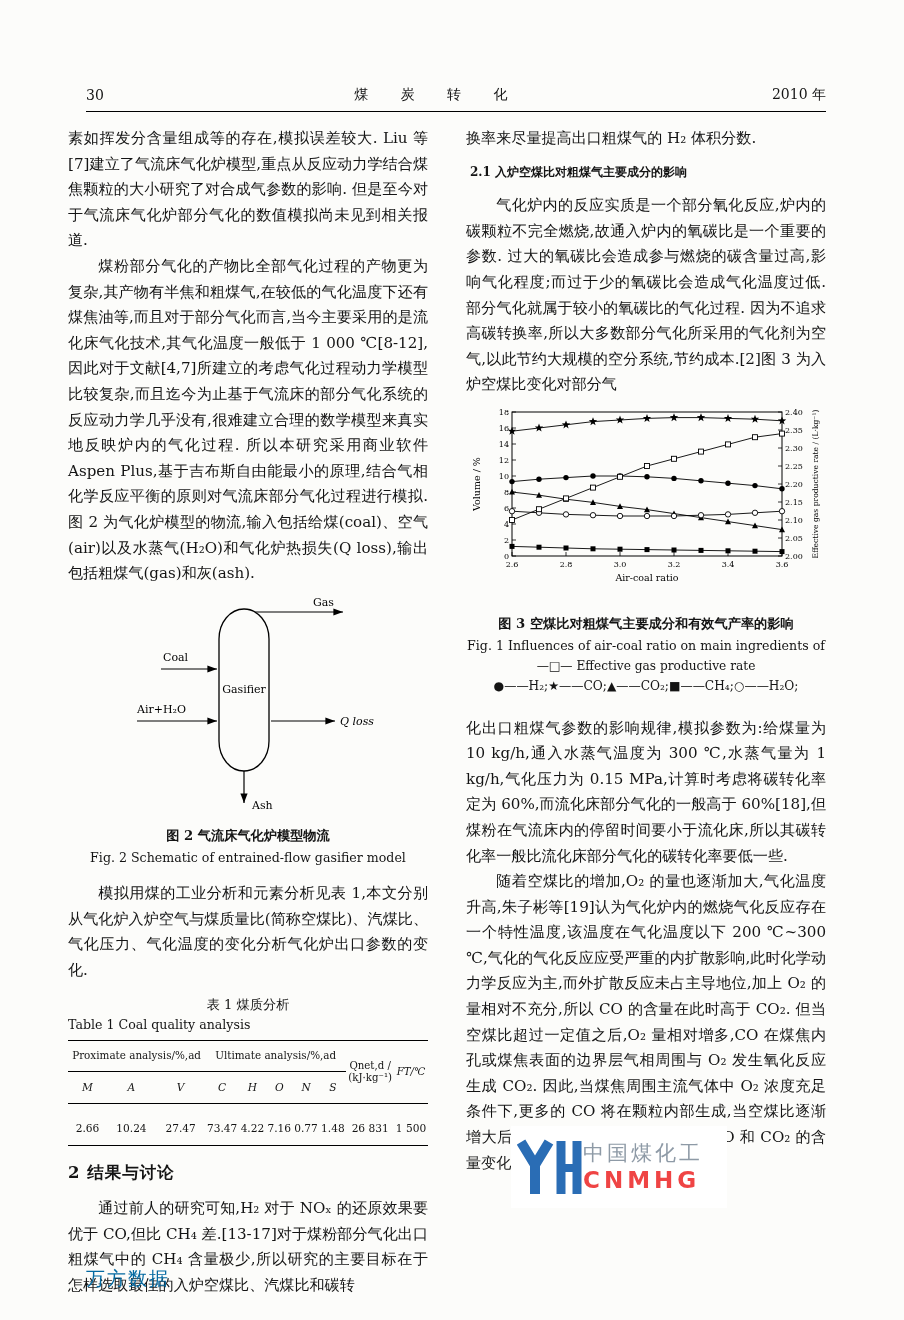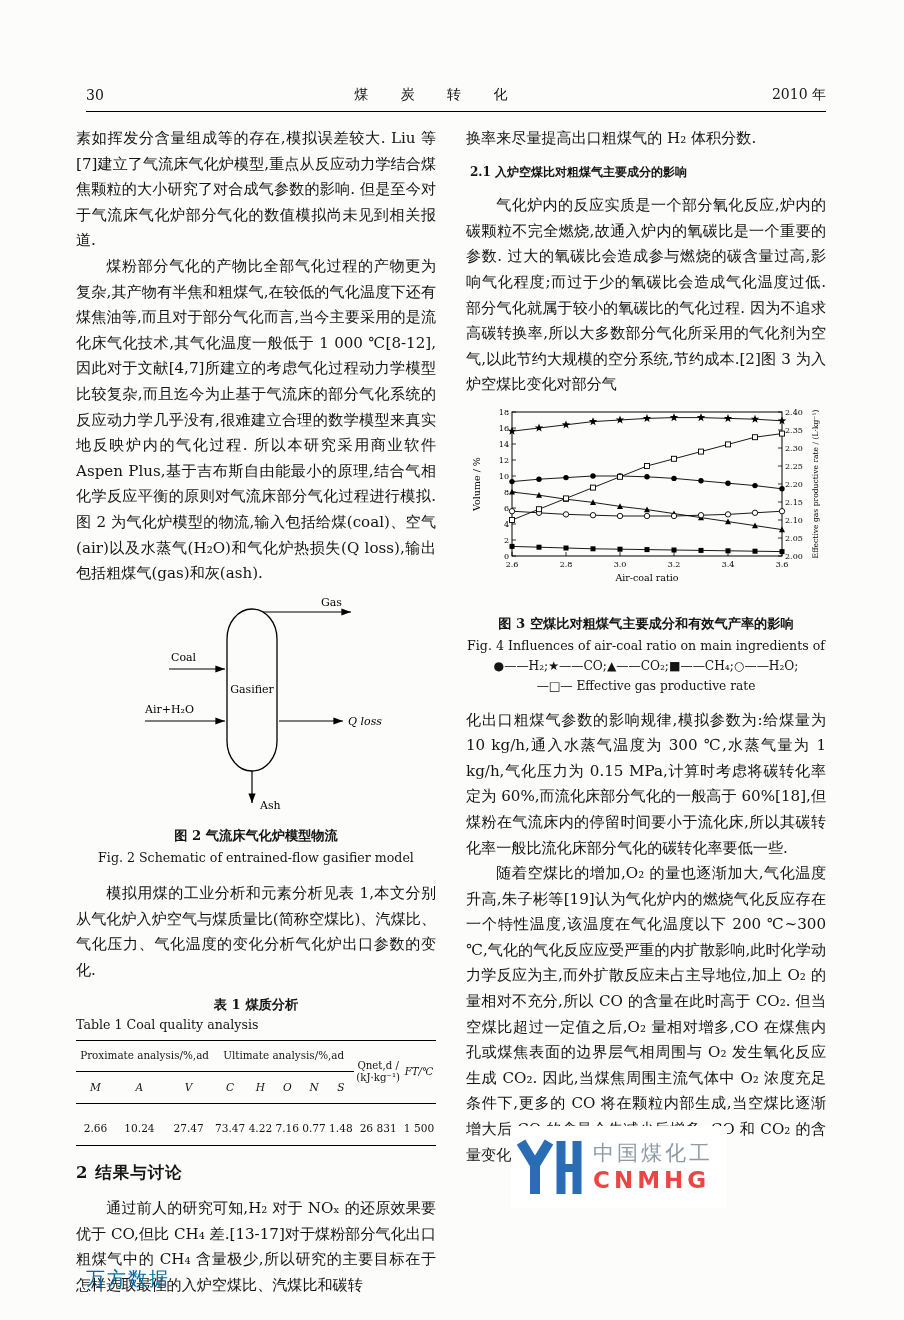--- a/index.html
+++ b/index.html
@@ -7,53 +7,53 @@
   body { font-family:"DejaVu Serif","Liberation Serif",serif; }
   .page { position:relative; width:904px; height:1320px; margin:0 auto; background:#fcfcfa; color:#141414; overflow:hidden; }
 
   
   .header { position:absolute; top:86px; left:86px; width:740px; display:flex; justify-content:space-between; align-items:center; font-size:14px; }
   .journal-title { letter-spacing:14px; }
   .header-rule { position:absolute; top:111px; left:86px; width:740px; border-top:1.3px solid #000; }
 
   
   .col { position:absolute; top:126px; width:360px; font-size:15.1px; line-height:25.6px; text-align:justify; }
-  .col-left  { left:76px; }
+  .col-left  { left:68px; }
   .col-right { left:466px; }
   .para { text-indent:2em; }
   .para.noindent { text-indent:0; }
 
   
   .sec-heading { font-weight:bold; font-size:16.5px; margin:14px 0 10px 0; letter-spacing:1px; }
   .subsec-heading { font-weight:bold; font-size:12px; margin:8px 0 8px 4px; }
 
   
   .fig2-wrap { text-align:center; margin:10px 0 2px 0; }
   .fig-caption-cn { text-align:center; font-weight:bold; font-size:13.2px; line-height:22px; }
   .fig-caption-en { text-align:center; font-size:12.6px; line-height:21px; text-indent:0; }
 
   
-  .tbl-caption-cn { text-align:center; font-weight:bold; font-size:13.2px; margin-top:10px; line-height:21px; }
+  .tbl-caption-cn { text-align:center; font-weight:normal; font-size:13.2px; margin-top:10px; line-height:21px; }
   .tbl-caption-en { font-size:12.6px; line-height:20px; }
   table.table1 { width:100%; border-collapse:collapse; font-size:10.6px; margin-top:5px;
                  border-top:1.4px solid #000; border-bottom:1.4px solid #000; }
   table.table1 th, table.table1 td { font-weight:normal; text-align:center; padding:2.5px 1px; white-space:nowrap; }
   table.table1 th.grp { border-bottom:0.8px solid #000; font-size:10.4px; }
   table.table1 tr.sub th { border-bottom:0.9px solid #000; font-style:italic; }
   table.table1 th.span2 { border-bottom:0.9px solid #000; font-size:10.2px; line-height:12px; }
   table.table1 th.ft { font-style:italic; }
   table.table1 td { padding-top:12px; padding-bottom:4px;margin-top:8px; }
 
   
   .fig3-wrap { text-align:center; margin:6px 0 2px 0; }
   .legend-line { text-align:center; font-size:12.2px; line-height:20px; text-indent:0; }
 
   
   .watermark { position:absolute; left:511px; top:1126px; width:216px; height:82px; background:#ffffff;
-               display:flex; align-items:center; gap:10px; padding:5px 6px; z-index:6; }
+               display:flex; align-items:center; gap:0; padding:5px 6px; z-index:6; }
   .wm-text { display:flex; flex-direction:column; line-height:1.25; }
   .wm-cn { font-size:21px; color:#8e9aa6; letter-spacing:3px; font-family:"DejaVu Sans","Liberation Sans",sans-serif; }
   .wm-en { font-size:23px; color:#ef4444; font-weight:bold; letter-spacing:4px; font-family:"DejaVu Sans","Liberation Sans",sans-serif; }
 
   
   .footer-brand { position:absolute; left:86px; top:1266px; font-size:19px; color:#0369a1; letter-spacing:2px; }
 
   svg text { font-family:"DejaVu Serif","Liberation Serif",serif; fill:#000; }
 </style>
 </head>
@@ -275,25 +275,25 @@
           <rect x="151.49999999999997" y="70.29999999999991" width="5" height="5" fill="#fff" stroke="#000" stroke-width="0.9"></rect>
           <rect x="178.5" y="59.499999999999986" width="5" height="5" fill="#fff" stroke="#000" stroke-width="0.9"></rect>
           <rect x="205.50000000000003" y="52.29999999999998" width="5" height="5" fill="#fff" stroke="#000" stroke-width="0.9"></rect>
           <rect x="232.49999999999991" y="45.099999999999966" width="5" height="5" fill="#fff" stroke="#000" stroke-width="0.9"></rect>
           <rect x="259.49999999999994" y="37.89999999999995" width="5" height="5" fill="#fff" stroke="#000" stroke-width="0.9"></rect>
           <rect x="286.5" y="30.699999999999946" width="5" height="5" fill="#fff" stroke="#000" stroke-width="0.9"></rect>
           <rect x="313.5" y="27.100000000000023" width="5" height="5" fill="#fff" stroke="#000" stroke-width="0.9"></rect>
         </svg>
     </div>
     <div class="fig-caption-cn">图 3  空煤比对粗煤气主要成分和有效气产率的影响</div>
-    <div class="fig-caption-en">Fig. 4  Influences of air-coal ratio on main ingredients of</div>
+    <div class="fig-caption-en">Fig. 1  Influences of air-coal ratio on main ingredients of</div>
+    <div class="legend-line">—□— Effective gas productive rate</div>
     <div class="legend-line">●——H₂;★——CO;▲——CO₂;■——CH₄;○——H₂O;</div>
-    <div class="legend-line">—□— Effective gas productive rate</div>
-
-    <p class="para noindent" style="margin-top:12px;">化出口粗煤气参数的影响规律,模拟参数为:给煤量为 10 kg/h,通入水蒸气温度为 300 ℃,水蒸气量为 1 kg/h,气化压力为 0.15 MPa,计算时考虑将碳转化率定为 60%,而流化床部分气化的一般高于 60%[18],但煤粉在气流床内的停留时间要小于流化床,所以其碳转化率一般比流化床部分气化的碳转化率要低一些.</p>
+
+    <p class="para noindent" style="margin-top:20px;">化出口粗煤气参数的影响规律,模拟参数为:给煤量为 10 kg/h,通入水蒸气温度为 300 ℃,水蒸气量为 1 kg/h,气化压力为 0.15 MPa,计算时考虑将碳转化率定为 60%,而流化床部分气化的一般高于 60%[18],但煤粉在气流床内的停留时间要小于流化床,所以其碳转化率一般比流化床部分气化的碳转化率要低一些.</p>
     <p class="para">随着空煤比的增加,O₂ 的量也逐渐加大,气化温度升高,朱子彬等[19]认为气化炉内的燃烧气化反应存在一个特性温度,该温度在气化温度以下 200 ℃~300 ℃,气化的气化反应应受严重的内扩散影响,此时化学动力学反应为主,而外扩散反应未占主导地位,加上 O₂ 的量相对不充分,所以 CO 的含量在此时高于 CO₂. 但当空煤比超过一定值之后,O₂ 量相对增多,CO 在煤焦内孔或煤焦表面的边界层气相周围与 O₂ 发生氧化反应生成 CO₂. 因此,当煤焦周围主流气体中 O₂ 浓度充足条件下,更多的 CO 将在颗粒内部生成,当空煤比逐渐增大后,CO 的含量会先减少后增多. CO 和 CO₂ 的含量变化还可以结合碳转化</p>
   </div>
 
   <div class="watermark">
     <svg width="66" height="58" viewBox="0 0 66 58">
       <path d="M4,4 L18,27 L32,4" stroke="#2a6db5" stroke-width="10" fill="none"></path>
       <line x1="18" y1="25" x2="18" y2="56" stroke="#2a6db5" stroke-width="10"></line>
       <line x1="44" y1="3" x2="44" y2="56" stroke="#2a6db5" stroke-width="9"></line>
       <line x1="60" y1="3" x2="60" y2="56" stroke="#2a6db5" stroke-width="9"></line>
       <line x1="42" y1="30" x2="62" y2="30" stroke="#2a6db5" stroke-width="8"></line>

